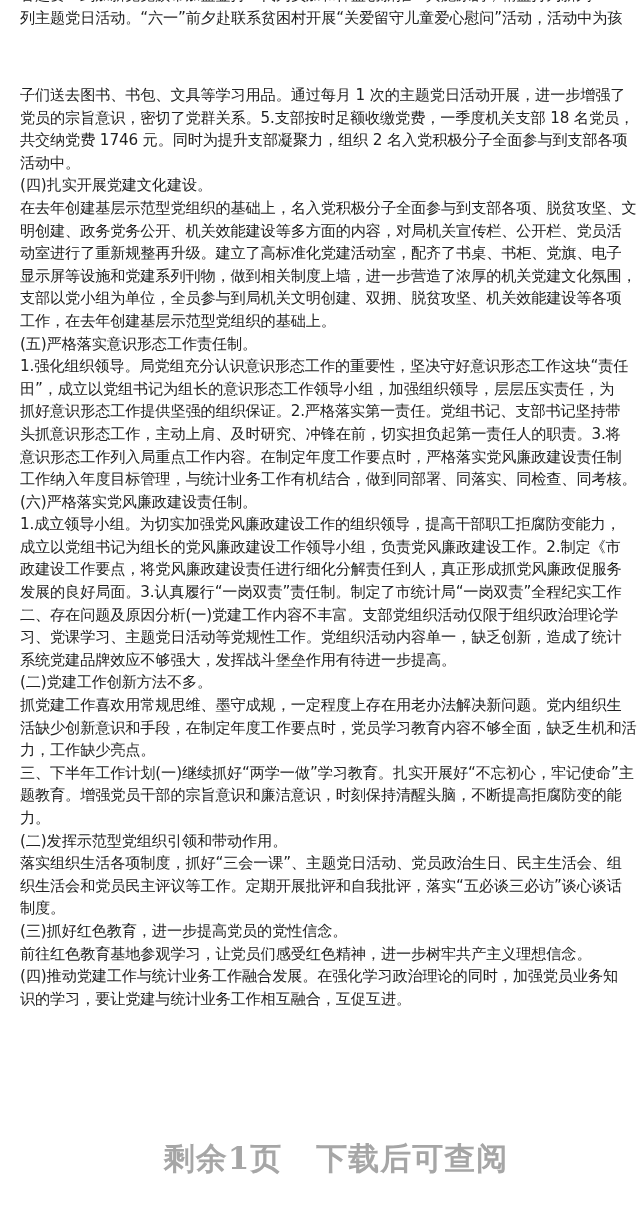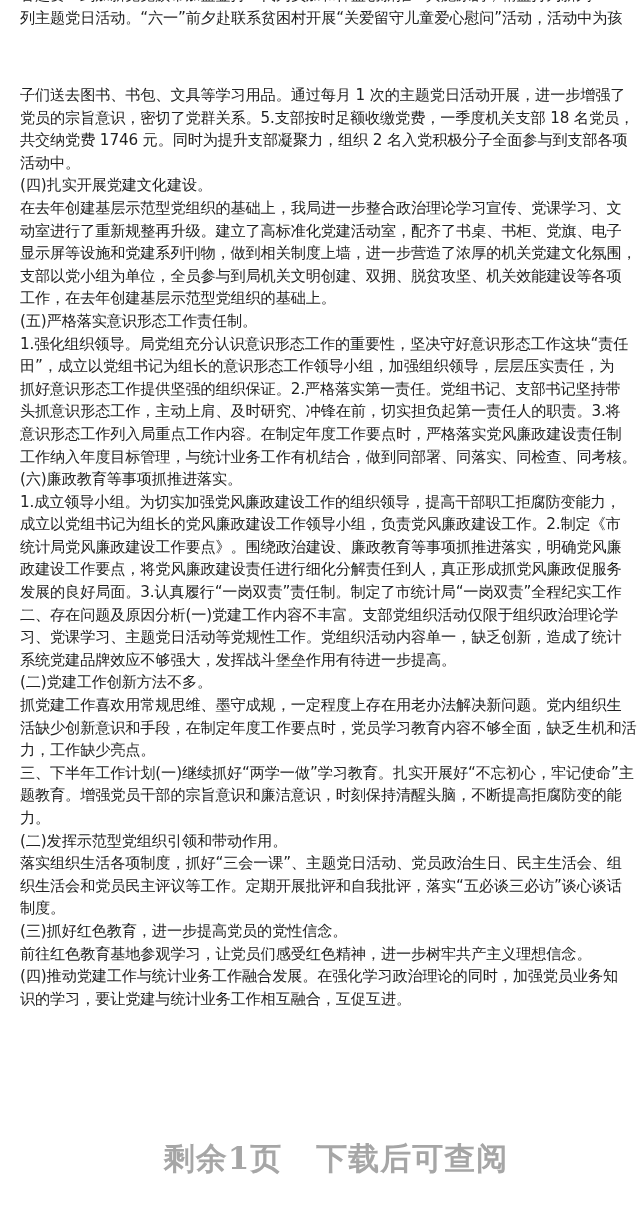--- a/index.html
+++ b/index.html
@@ -23,36 +23,36 @@
   <span class="line">香起要一到加新党党旗带加盖鉴持一代为负加和祥盖创新推一其施原的，精盖持为新列</span>
   <span class="line">列主题党日活动。“六一”前夕赴联系贫困村开展“关爱留守儿童爱心慰问”活动，活动中为孩</span>
 </div>
 
 <div class="block" id="block-main">
   <span class="line">子们送去图书、书包、文具等学习用品。通过每月 1 次的主题党日活动开展，进一步增强了</span>
   <span class="line">党员的宗旨意识，密切了党群关系。5.支部按时足额收缴党费，一季度机关支部 18 名党员，</span>
   <span class="line">共交纳党费 1746 元。同时为提升支部凝聚力，组织 2 名入党积极分子全面参与到支部各项</span>
   <span class="line">活动中。</span>
   <span class="line">(四)扎实开展党建文化建设。</span>
-  <span class="line">在去年创建基层示范型党组织的基础上，我局进一步整合政治理论学习宣传、党课学习、文</span>
+  <span class="line">在去年创建基层示范型党组织的基础上，名入党积极分子全面参与到支部各项、脱贫攻坚、文</span>
+  <span class="line">明创建、政务党务公开、机关效能建设等多方面的内容，对局机关宣传栏、公开栏、党员活</span>
   <span class="line">动室进行了重新规整再升级。建立了高标准化党建活动室，配齐了书桌、书柜、党旗、电子</span>
   <span class="line">显示屏等设施和党建系列刊物，做到相关制度上墙，进一步营造了浓厚的机关党建文化氛围，</span>
   <span class="line">支部以党小组为单位，全员参与到局机关文明创建、双拥、脱贫攻坚、机关效能建设等各项</span>
   <span class="line">工作，在去年创建基层示范型党组织的基础上。</span>
   <span class="line">(五)严格落实意识形态工作责任制。</span>
   <span class="line">1.强化组织领导。局党组充分认识意识形态工作的重要性，坚决守好意识形态工作这块“责任</span>
   <span class="line">田”，成立以党组书记为组长的意识形态工作领导小组，加强组织领导，层层压实责任，为</span>
   <span class="line">抓好意识形态工作提供坚强的组织保证。2.严格落实第一责任。党组书记、支部书记坚持带</span>
   <span class="line">头抓意识形态工作，主动上肩、及时研究、冲锋在前，切实担负起第一责任人的职责。3.将</span>
   <span class="line">意识形态工作列入局重点工作内容。在制定年度工作要点时，严格落实党风廉政建设责任制</span>
   <span class="line">工作纳入年度目标管理，与统计业务工作有机结合，做到同部署、同落实、同检查、同考核。</span>
-  <span class="line">(六)廉政教育等事项抓推进落实。</span>
+  <span class="line">(六)严格落实党风廉政建设责任制。</span>
   <span class="line">1.成立领导小组。为切实加强党风廉政建设工作的组织领导，提高干部职工拒腐防变能力，</span>
   <span class="line">成立以党组书记为组长的党风廉政建设工作领导小组，负责党风廉政建设工作。2.制定《市</span>
-  <span class="line">统计局党风廉政建设工作要点》。围绕政治建设、廉政教育等事项抓推进落实，明确党风廉</span>
   <span class="line">政建设工作要点，将党风廉政建设责任进行细化分解责任到人，真正形成抓党风廉政促服务</span>
   <span class="line">发展的良好局面。3.认真履行“一岗双责”责任制。制定了市统计局“一岗双责”全程纪实工作</span>
   <span class="line">二、存在问题及原因分析(一)党建工作内容不丰富。支部党组织活动仅限于组织政治理论学</span>
   <span class="line">习、党课学习、主题党日活动等党规性工作。党组织活动内容单一，缺乏创新，造成了统计</span>
   <span class="line">系统党建品牌效应不够强大，发挥战斗堡垒作用有待进一步提高。</span>
   <span class="line">(二)党建工作创新方法不多。</span>
   <span class="line">抓党建工作喜欢用常规思维、墨守成规，一定程度上存在用老办法解决新问题。党内组织生</span>
   <span class="line">活缺少创新意识和手段，在制定年度工作要点时，党员学习教育内容不够全面，缺乏生机和活</span>
   <span class="line">力，工作缺少亮点。</span>
   <span class="line">三、下半年工作计划(一)继续抓好“两学一做”学习教育。扎实开展好“不忘初心，牢记使命”主</span>

